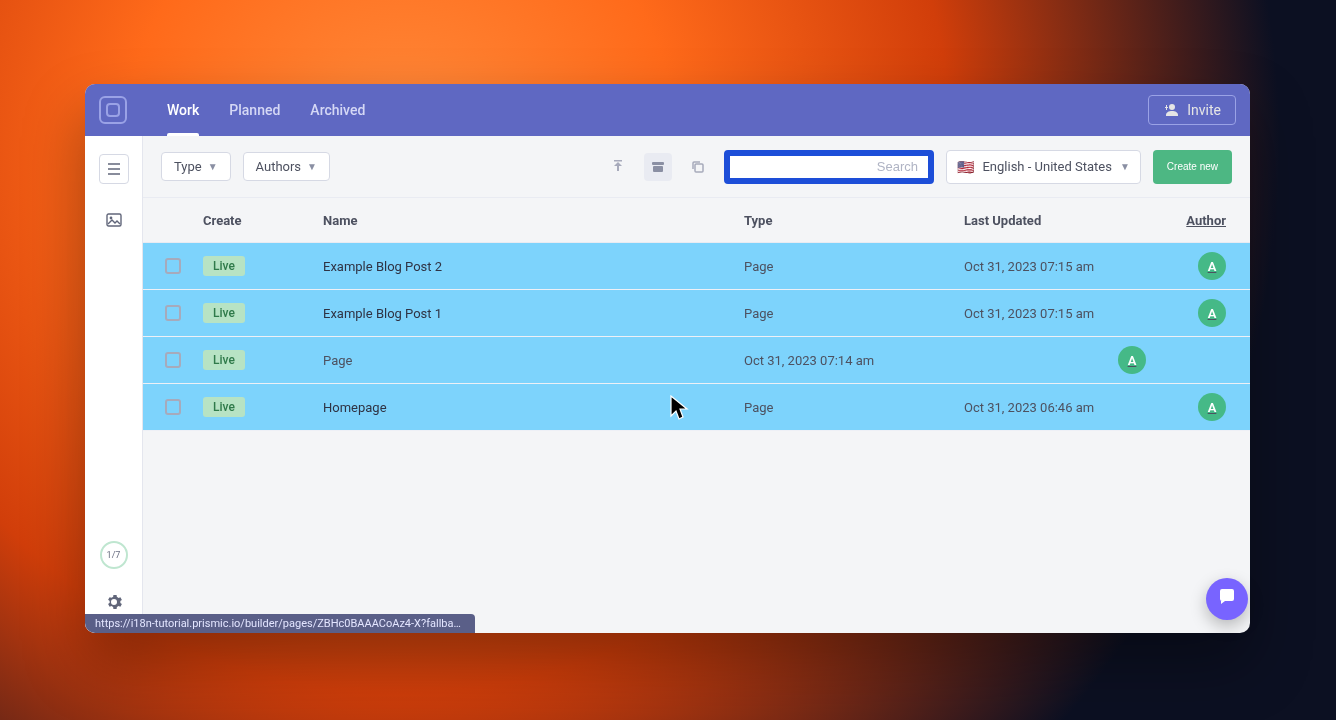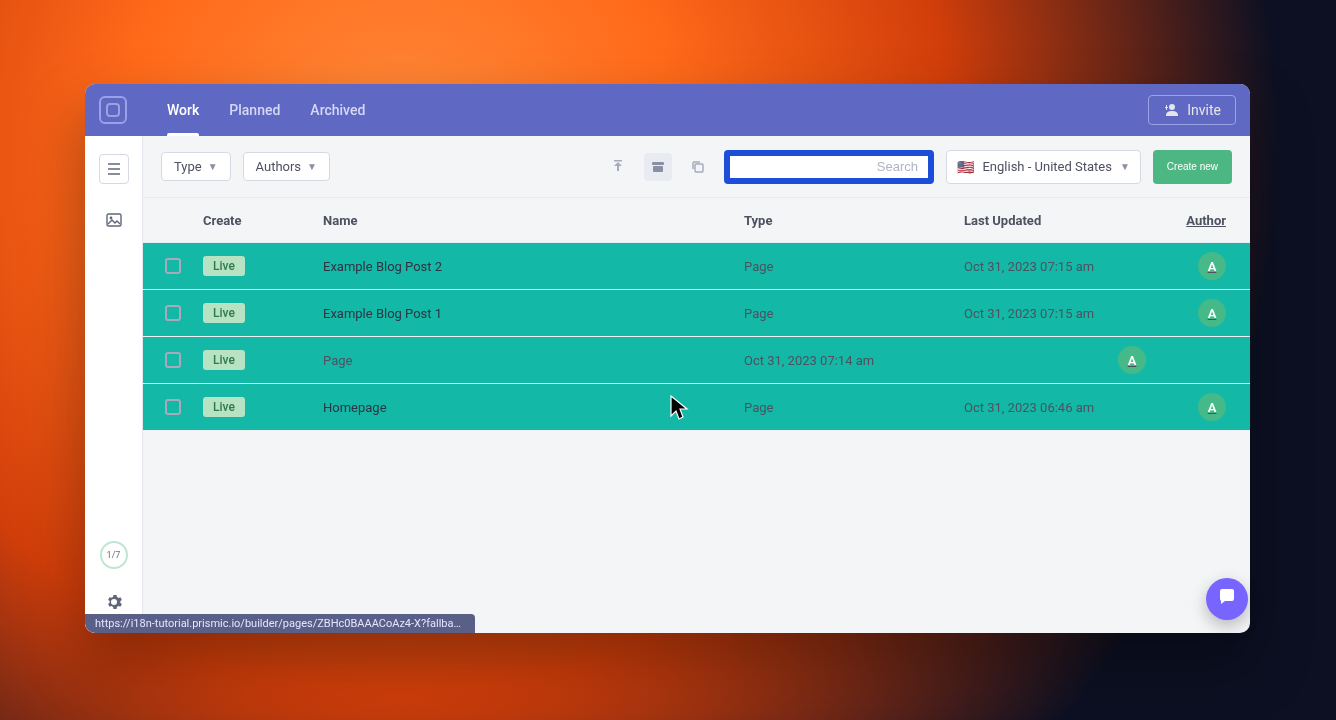--- a/index.html
+++ b/index.html
@@ -75,21 +75,21 @@
   }
   
   .table{flex:1;overflow:auto;}
   .thead,.trow{
     display:grid;
     grid-template-columns:60px 120px 1fr 220px 200px 80px;
     align-items:center;padding:0 6px 0 0;
   }
   .thead{height:45px;font-size:13px;font-weight:700;color:#4d5160;border-bottom:1px solid #e9ebf2;}
   .thead .c-author{text-align:right;padding-right:18px;}
-  .trow{height:47px;border-bottom:1px solid #eef0f6;font-size:13px;color:#4d5160;background:#14b8a6;}
+  .trow{height:47px;border-bottom:1px solid #eef0f6;font-size:13px;color:#4d5160;background:#7dd3fc;}
   .c-check{display:flex;justify-content:center;}
   .chk{width:16px;height:16px;border:2px solid #a7aabb;border-radius:3px;cursor:pointer;}
   .badge{display:inline-block;background:#b7e3c4;color:#2f7a4a;font-size:12px;font-weight:500;padding:3px 10px;border-radius:3px;}
   .c-name{font-weight:400;color:#2f3344;}
   .c-author{display:flex;justify-content:flex-end;padding-right:18px;text-decoration:underline;}
   .avatar{width:28px;height:28px;border-radius:50%;background:#45b987;color:#fff;font-size:13px;font-weight:600;display:flex;align-items:center;justify-content:center;}
   
   .status-url{
     position:absolute;left:0;bottom:0;background:#5a5f88;color:#e3e5ff;font-size:11px;
     padding:3px 10px;max-width:390px;white-space:nowrap;overflow:hidden;text-overflow:ellipsis;

